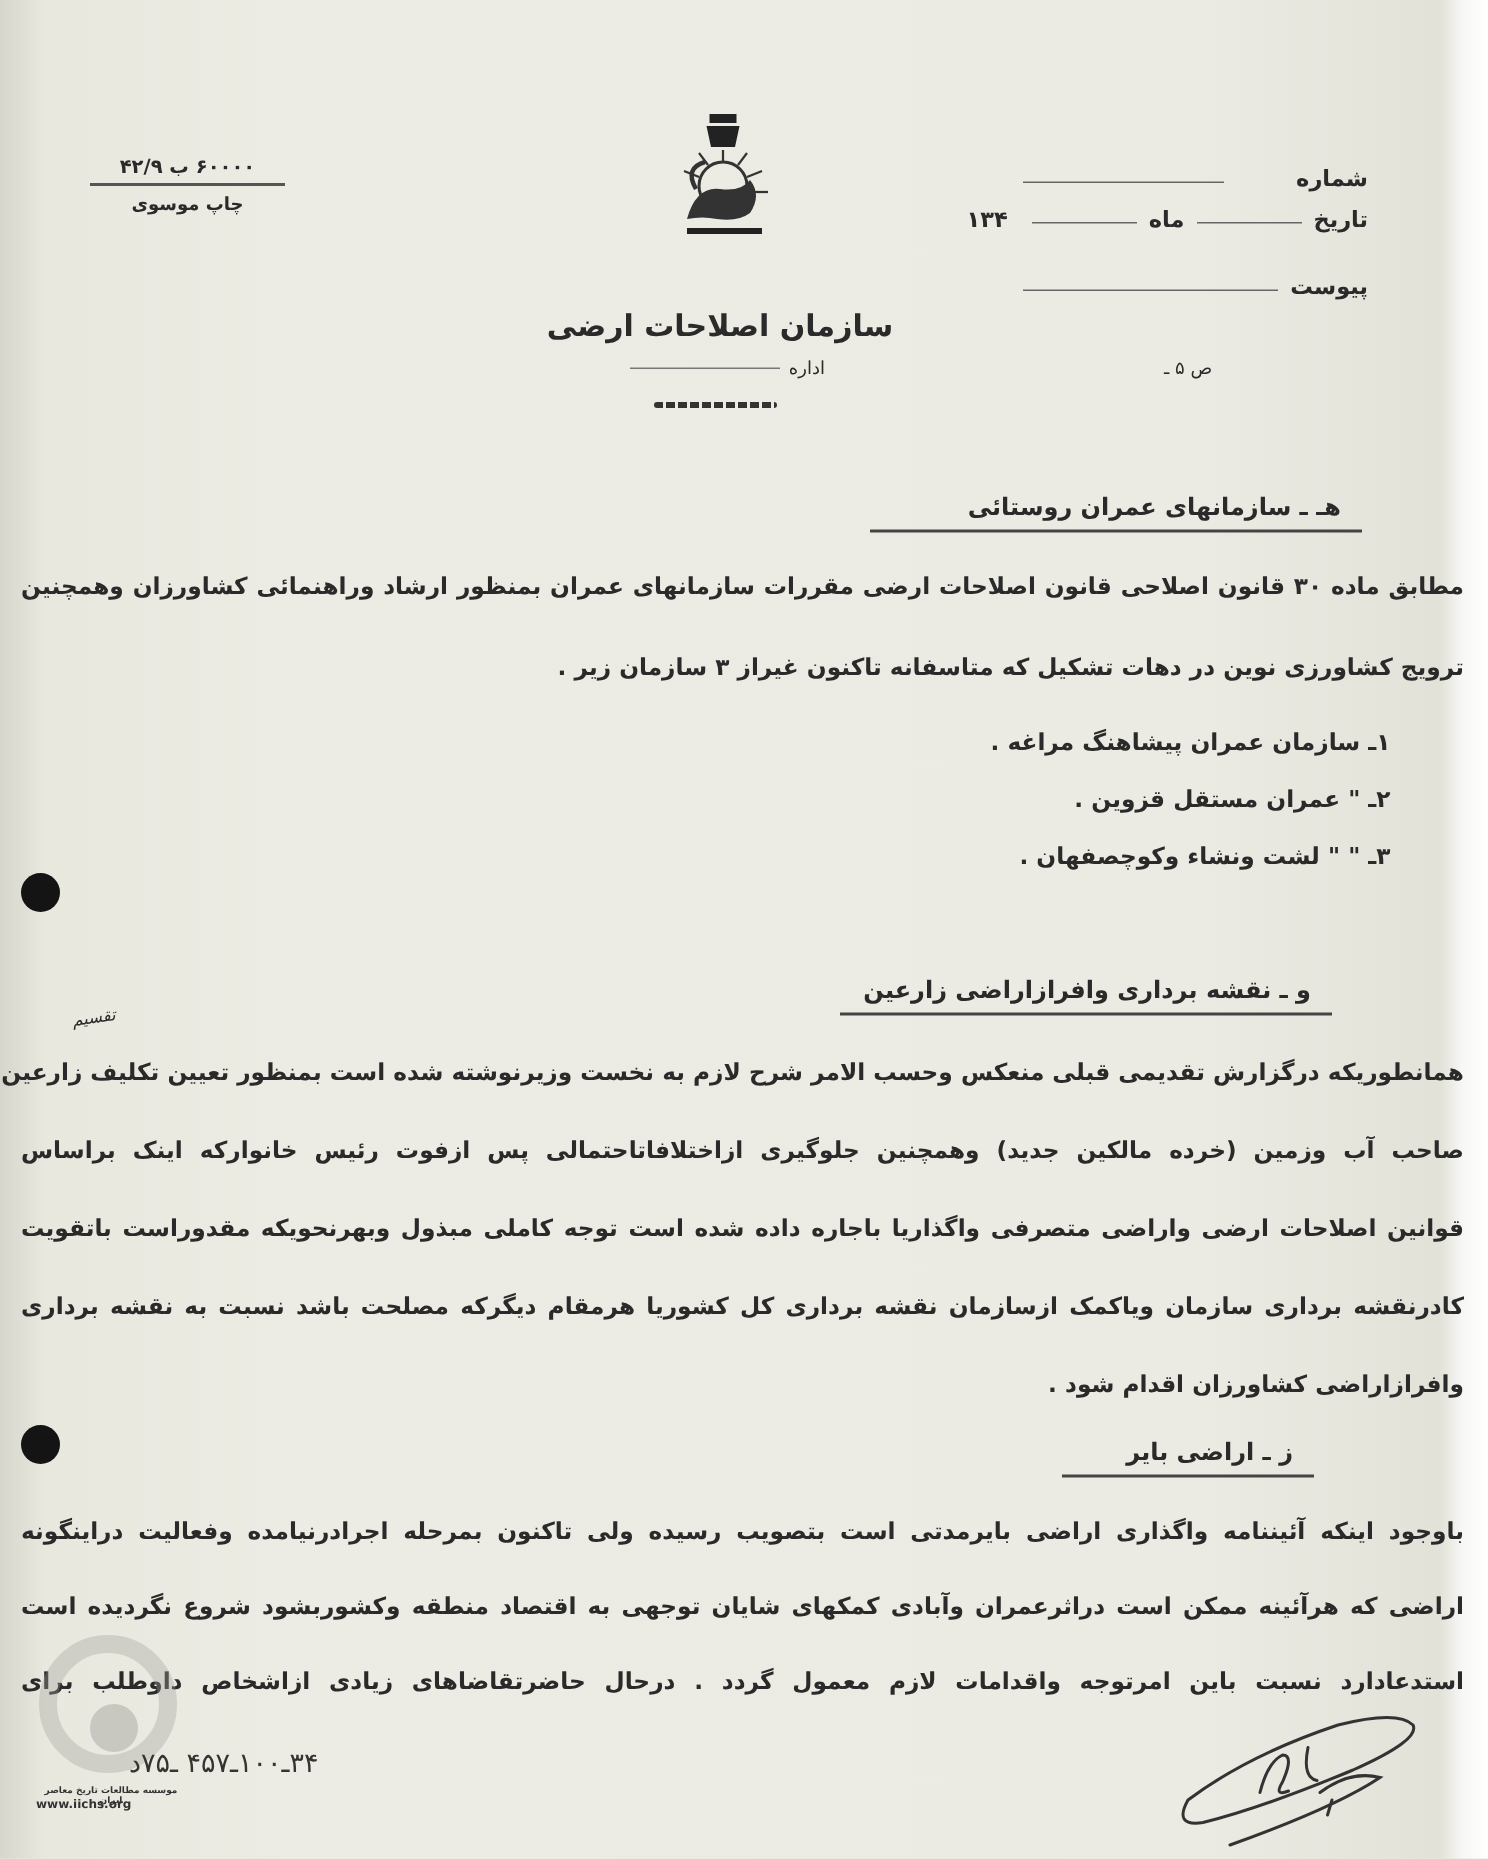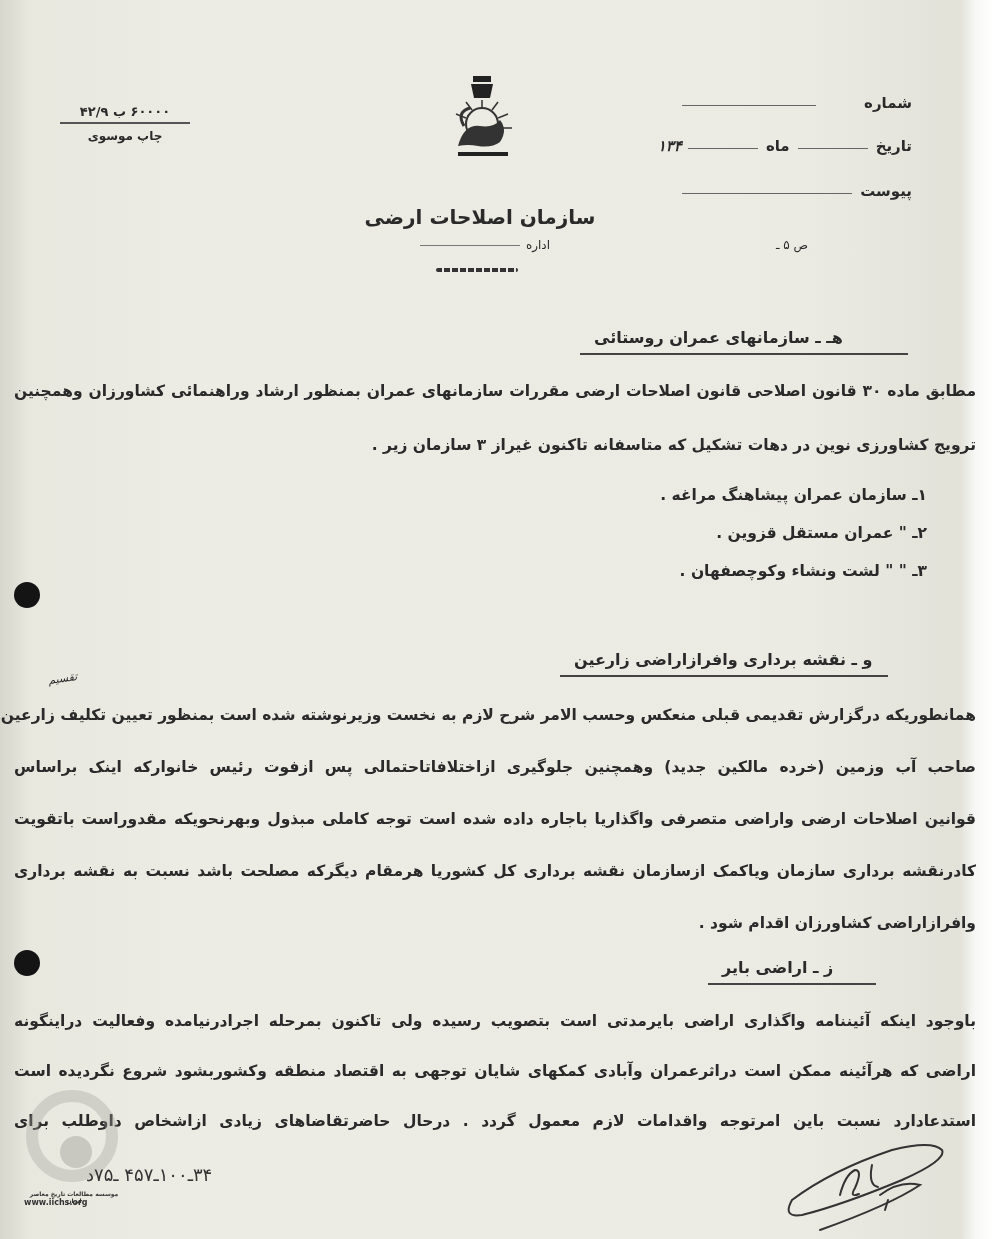--- a/index.html
+++ b/index.html
@@ -27,30 +27,30 @@
   .ministry { left: 360px; top: 152px; width: 240px; text-align: center; font-family: "DejaVu Serif", serif; font-size: 30px; font-weight: bold; font-style: italic; letter-spacing: -1px; }
   .org { left: 360px; top: 205px; width: 240px; text-align: center; font-size: 20px; font-weight: bold; }
   .dept { left: 420px; top: 238px; width: 130px; font-size: 12px; display:flex; align-items:center; gap:6px; }
   .dept .line { flex:1; border-bottom: 1px solid #777; height: 0; }
   .deco { left: 436px; top: 268px; width: 82px; height: 4px; background: repeating-linear-gradient(90deg, #333 0 6px, transparent 6px 8px); border-radius: 2px; }
 
   
   .field { right: 80px; width: 230px; display: flex; align-items: flex-end; font-size: 15px; font-weight: bold; }
   .field .lbl { white-space: nowrap; margin-left: 8px; }
   .field .rule { flex: 1; border-bottom: 1px solid #666; margin-bottom: 6px; }
-  .f1 { top: 94px; gap: 40px; }
+  .f1 { top: 110px; gap: 40px; }
   .f2 { top: 137px; }
   .f3 { top: 182px; }
   .f2 .rule.short { flex: 0 0 70px; }
   .f2 .mid { margin: 0 8px; white-space: nowrap; }
-  .f2 .year { margin-right: 6px; white-space:nowrap;font-style:italic; }
+  .f2 .year { margin-right: 16px; white-space:nowrap; }
   .pageno { left: 776px; top: 238px; font-size: 12px; }
 
   
-  .heading { font-size: 16px; font-weight: bold; border-bottom: 2px solid #444; padding: 0 14px 6px; text-align: left; white-space: nowrap; }
+  .heading { font-size: 16px; font-weight: bold; border-bottom: 2px solid #444; padding: 0 14px 6px; text-align: right; white-space: nowrap; }
   .h1 { left: 580px; top: 328px; width: 300px; }
   .h2 { left: 560px; top: 650px; width: 300px; }
   .h3 { left: 708px; top: 958px; width: 140px; }
 
   
   .line-text { right: 16px; left: 14px; font-size: 15.5px; font-weight: bold; white-space: nowrap; text-align: justify; text-align-last: justify; }
   .line-text.last { text-align-last: right; }
   .list-item { right: 65px; font-size: 15.5px; font-weight: bold; white-space: nowrap; }
 
   

